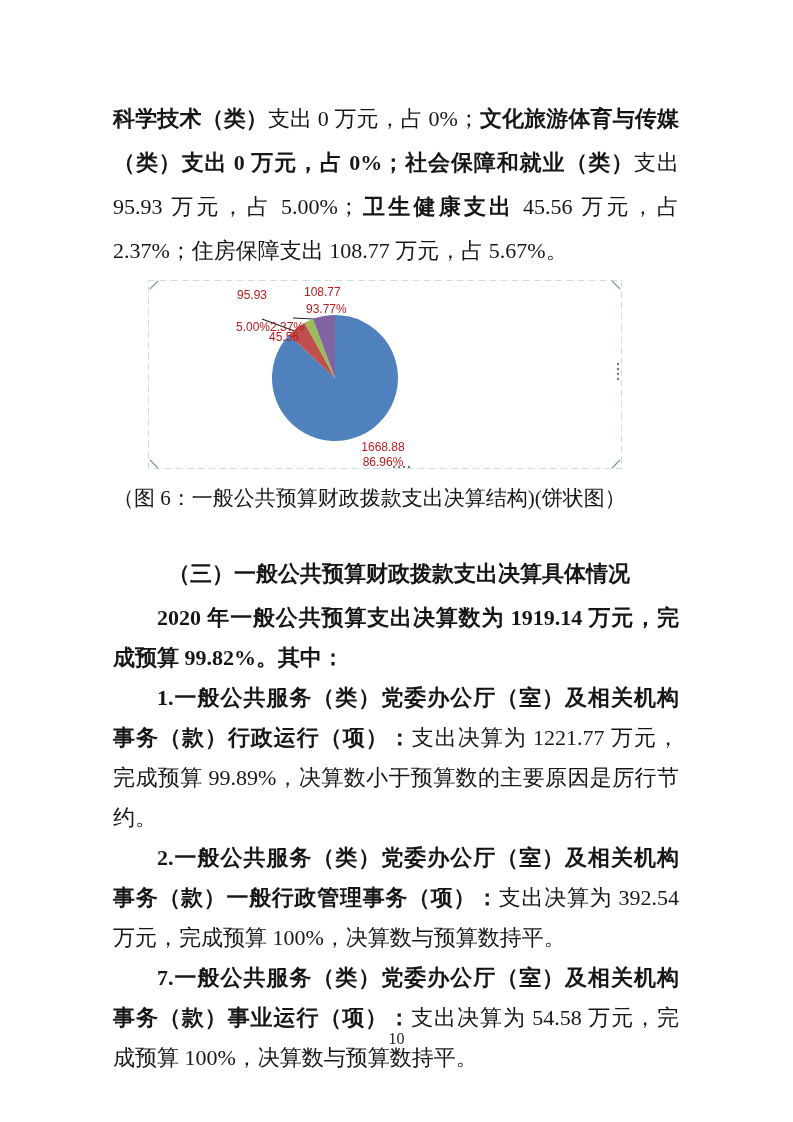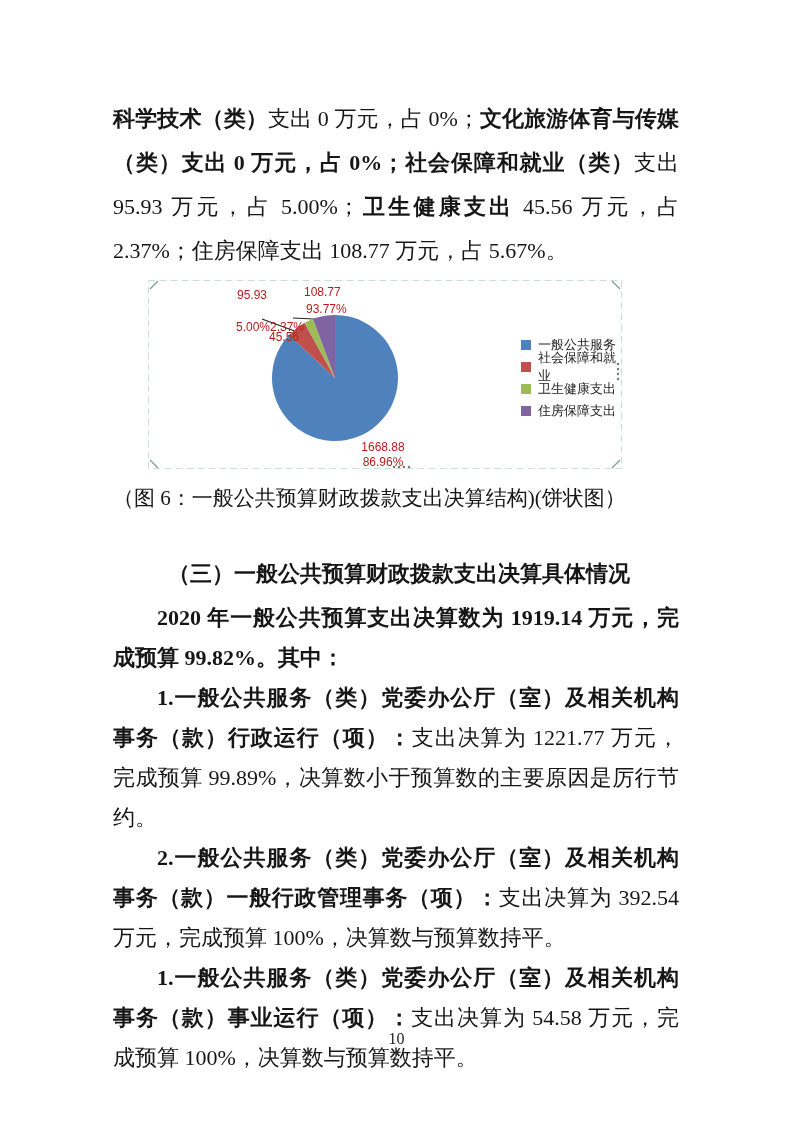--- a/index.html
+++ b/index.html
@@ -79,48 +79,30 @@
       <div class="dl v2">45.56</div>
       <div class="dl v3">108.77</div>
       <div class="dl p1">5.00%</div>
       <div class="dl p2">2.37%</div>
       <div class="dl p3">93.77%</div>
       <div class="dl big">
         <span>1668.88</span><br>
         <span>86.96%</span>
       </div>
 
-      <div class="legend">
-        <div class="legend-item">
-          <span class="swatch" style="background: rgb(79, 129, 189);"></span>
-          <span>一般公共服务</span>
-        </div>
-        <div class="legend-item">
-          <span class="swatch" style="background: rgb(192, 80, 77);"></span>
-          <span>社会保障和就业</span>
-        </div>
-        <div class="legend-item">
-          <span class="swatch" style="background: rgb(155, 187, 89);"></span>
-          <span>卫生健康支出</span>
-        </div>
-        <div class="legend-item">
-          <span class="swatch" style="background: rgb(128, 100, 162);"></span>
-          <span>住房保障支出</span>
-        </div>
-      </div>
     </div>
 
     <p class="caption">（图 6：一般公共预算财政拨款支出决算结构)(饼状图）</p>
 
     <p class="heading">（三）一般公共预算财政拨款支出决算具体情况</p>
 
     <p class="para b overview">2020 年一般公共预算支出决算数为 1919.14 万元，完成预算 99.82%。其中：</p>
 
     <p class="para"><span class="b">1.一般公共服务（类）党委办公厅（室）及相关机构事务（款）行政运行（项）：</span><span>支出决算为 1221.77 万元，完成预算 99.89%，决算数小于预算数的主要原因是厉行节约。</span></p>
 
     <p class="para"><span class="b">2.一般公共服务（类）党委办公厅（室）及相关机构事务（款）一般行政管理事务（项）：</span><span>支出决算为 392.54 万元，完成预算 100%，决算数与预算数持平。</span></p>
 
-    <p class="para"><span class="b">1.一般公共服务（类）党委办公厅（室）及相关机构事务（款）事业运行（项）：</span><span>支出决算为 54.58 万元，完成预算 100%，决算数与预算数持平。</span></p>
+    <p class="para"><span class="b">7.一般公共服务（类）党委办公厅（室）及相关机构事务（款）事业运行（项）：</span><span>支出决算为 54.58 万元，完成预算 100%，决算数与预算数持平。</span></p>
 
   </div>
 
   <div class="page-number">10</div>
 </div>
 
 </body></html>

